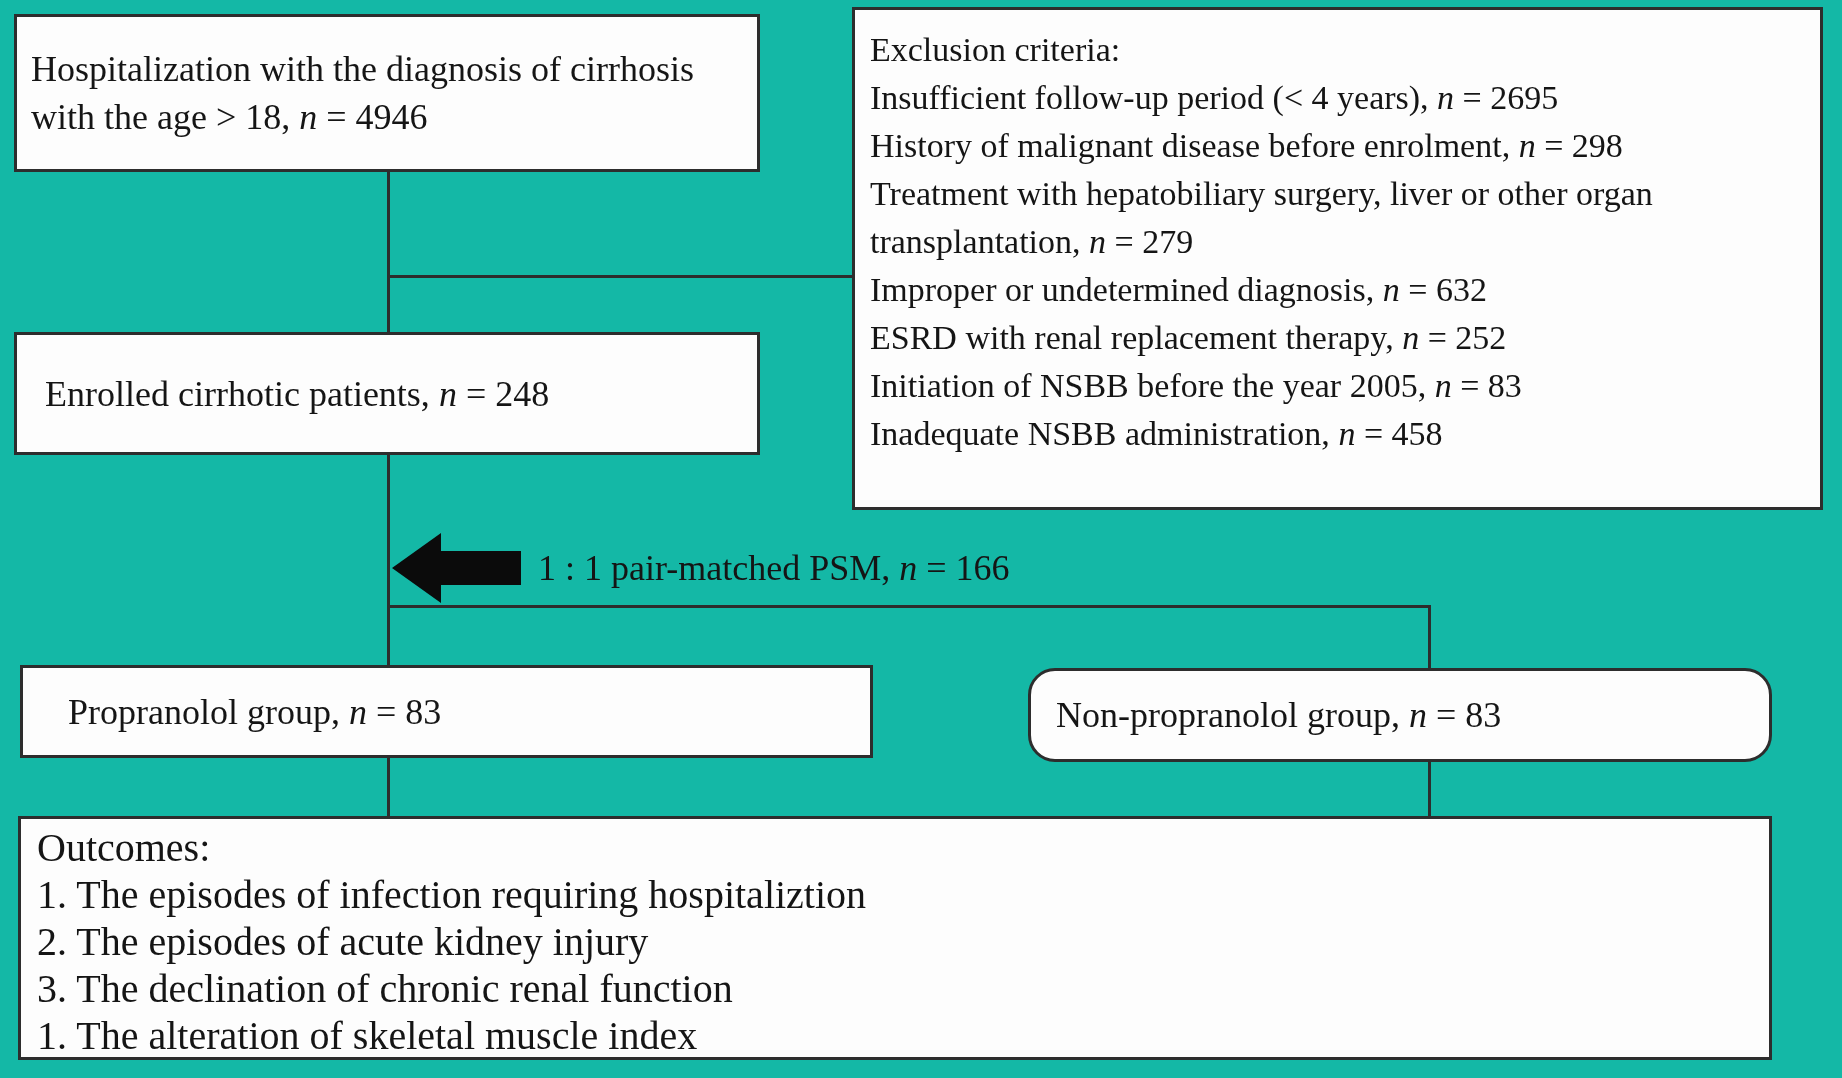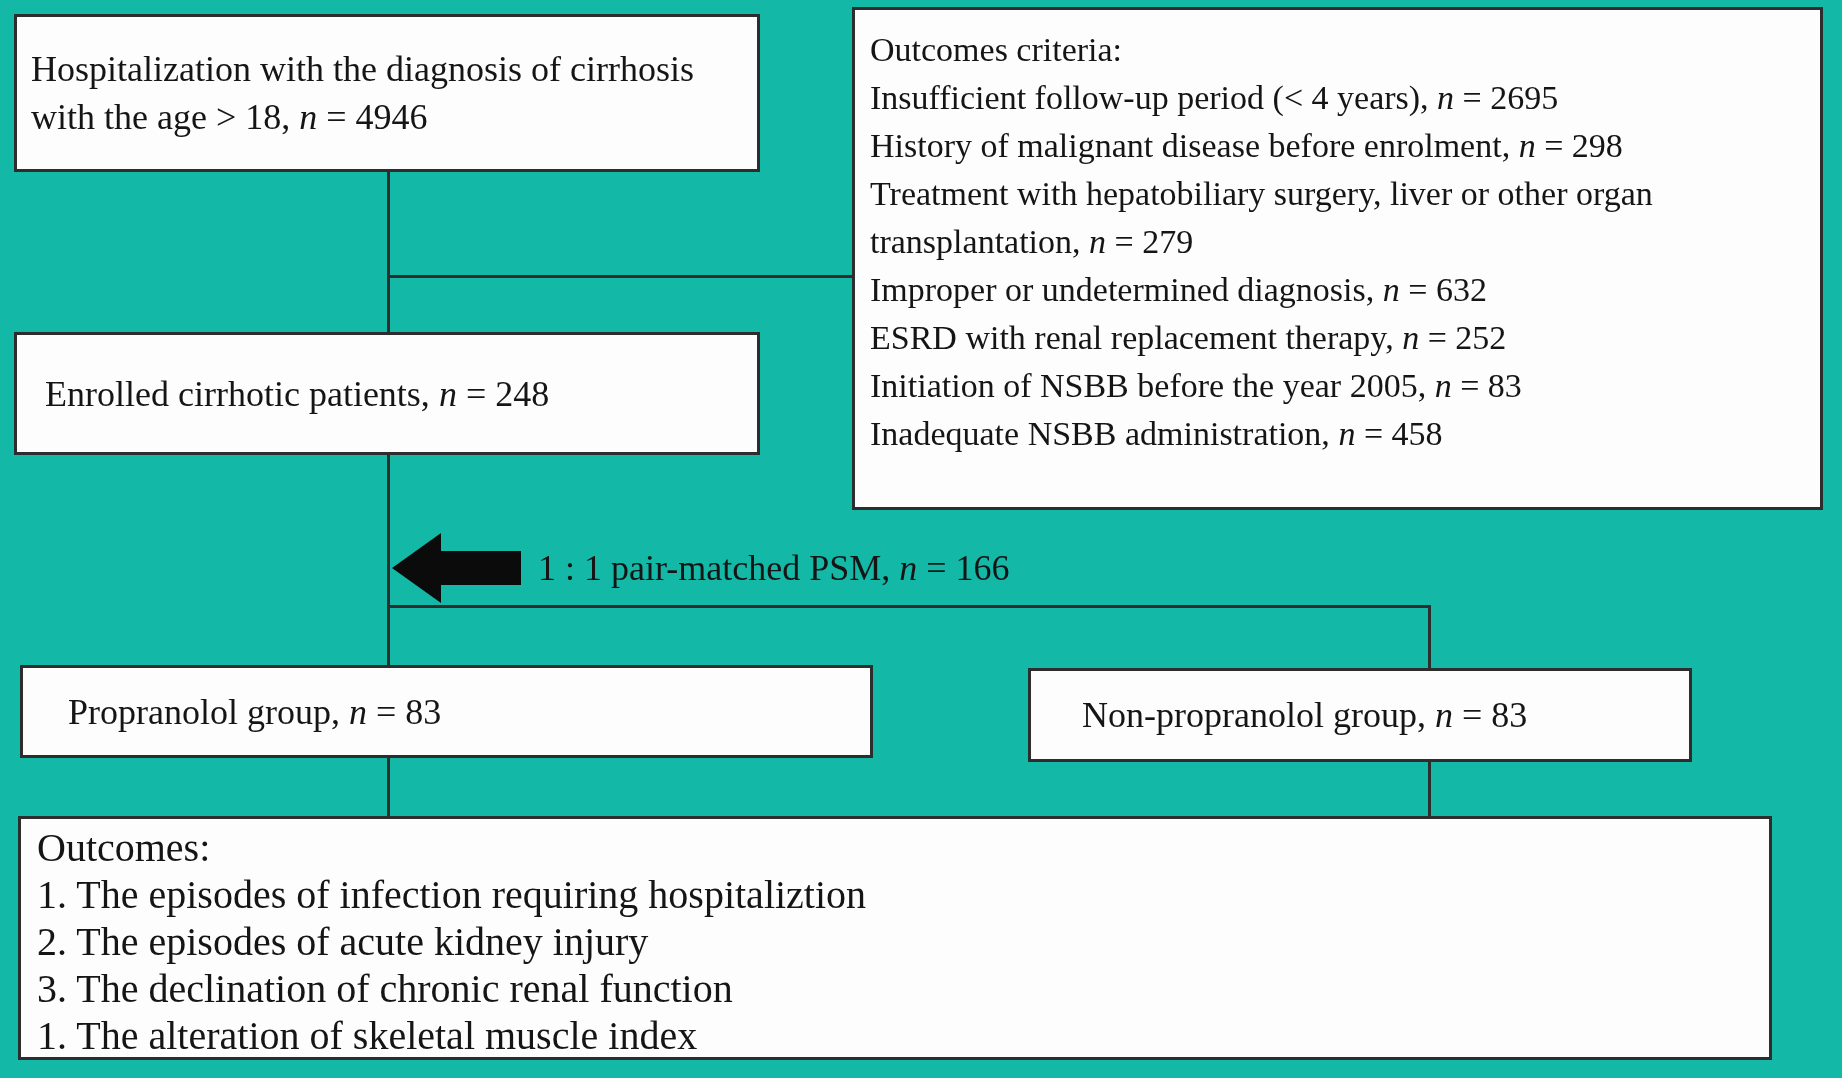--- a/index.html
+++ b/index.html
@@ -19,21 +19,21 @@
   }
   .flexbox { display:flex; align-items:center; }
   .conn { position:absolute; background:#2d2d2d; }
   .line { white-space:normal; }
   i { font-style:italic; }
 
   #box-hosp   { left:14px;  top:14px;  width:746px;  height:158px; padding:0 60px 0 14px; font-size:36px; line-height:48px; }
   #box-excl   { left:852px; top:7px;   width:971px;  height:503px; padding:16px 12px 0 15px; font-size:34px; line-height:48px; }
   #box-enr    { left:14px;  top:332px; width:746px;  height:123px; padding-left:28px; font-size:36px; }
   #box-prop   { left:20px;  top:665px; width:853px;  height:93px;  padding-left:45px; font-size:36px; }
-  #box-nonp   { left:1028px;top:668px; width:664px;  height:94px;  padding-left:51px; font-size:36px; }
+  #box-nonp   { left:1028px;top:668px; width:744px;  height:94px;  padding-left:25px; font-size:36px;border-radius:27px; }
   #box-out    { left:18px;  top:816px; width:1754px; height:244px; padding:5px 10px 0 16px; font-size:40px; line-height:47px; }
 
   #conn-v1     { left:387px;  top:170px; width:3px;    height:164px; }
   #conn-h1     { left:387px;  top:275px; width:467px;  height:3px; }
   #conn-v2     { left:387px;  top:453px; width:3px;    height:215px; }
   #conn-branch { left:387px;  top:605px; width:1044px; height:3px; }
   #conn-v3     { left:1428px; top:605px; width:3px;    height:66px; }
   #conn-v4     { left:387px;  top:756px; width:3px;    height:62px; }
   #conn-v5     { left:1428px; top:760px; width:3px;    height:58px; }
 
@@ -51,21 +51,21 @@
   <div class="conn" id="conn-branch"></div>
   <div class="conn" id="conn-v3"></div>
   <div class="conn" id="conn-v4"></div>
   <div class="conn" id="conn-v5"></div>
 
   <div class="box flexbox" id="box-hosp">
     <span>Hospitalization with the diagnosis of cirrhosis with the age &gt; 18, <i>n</i> = 4946</span>
   </div>
 
   <div class="box" id="box-excl">
-    <div class="line">Outcomes criteria:</div>
+    <div class="line">Exclusion criteria:</div>
     <div>
         <div class="line">Insufficient follow-up period (&lt; 4 years), <i>n</i> = 2695</div>
         <div class="line">History of malignant disease before enrolment, <i>n</i> = 298</div>
         <div class="line">Treatment with hepatobiliary surgery, liver or other organ transplantation, <i>n</i> = 279</div>
         <div class="line">Improper or undetermined diagnosis, <i>n</i> = 632</div>
         <div class="line">ESRD with renal replacement therapy, <i>n</i> = 252</div>
         <div class="line">Initiation of NSBB before the year 2005, <i>n</i> = 83</div>
         <div class="line">Inadequate NSBB administration, <i>n</i> = 458</div>
       </div>
   </div>

